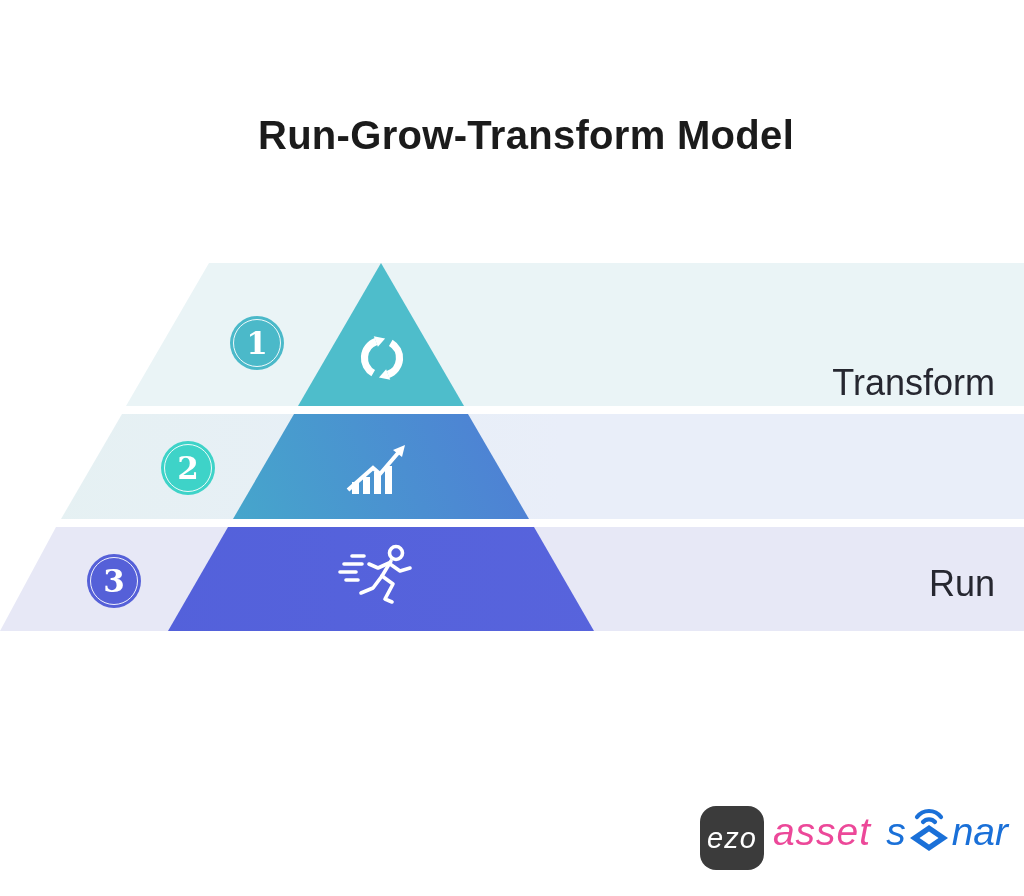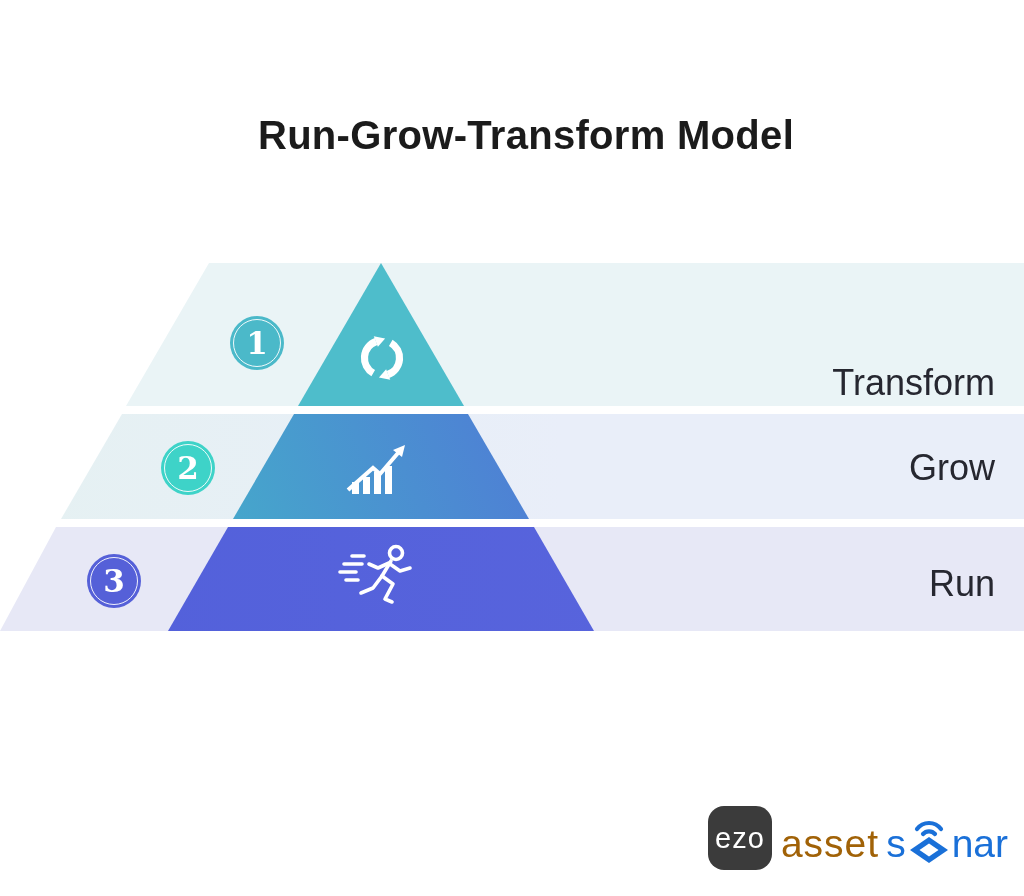--- a/index.html
+++ b/index.html
@@ -45,26 +45,26 @@
        font-size:36px;color:#262730;}
   .lvl1{top:319px;margin-top:40px;} .lvl2{top:444px;} .lvl3{top:560px;margin-left:42px;}
 
   
   .icon{position:absolute;}
   .icon-refresh{left:349px;top:325px;}
   .icon-growth{left:346px;top:438px;}
   .icon-runner{left:338px;top:542px;}
 
   
-  .logo{position:absolute;top:806px;right:16px;display:flex;align-items:flex-end;gap:9px;}
+  .logo{position:absolute;top:806px;right:16px;display:flex;align-items:flex-start;gap:9px;font-style:italic;}
   .ezo-box{width:64px;height:64px;border-radius:16px;background:#3b3b3b;color:#fff;
            display:flex;align-items:center;justify-content:center;font-size:29px;
            letter-spacing:1px;}
   .logo-text{display:flex;align-items:center;font-size:39px;}
-  .asset-txt{color:#a16207;letter-spacing:1px;margin-right:7px;}
+  .asset-txt{color:#ec4899;letter-spacing:1px;margin-right:15px;}
   .blue-txt{color:#1a70d8;}
   .sonar-icon{margin:0 1px;display:block;}
 </style>
 </head>
 <body>
 
 <div class="canvas">
 
   <h1 class="title">Run-Grow-Transform Model</h1>
 
@@ -115,21 +115,20 @@
     <span>1</span>
   </div>
   <div class="badge badge2">
     <span>2</span>
   </div>
   <div class="badge badge3">
     <span>3</span>
   </div>
 
   <div class="lvl lvl1">Transform</div>
-  <div class="lvl lvl2">Grow</div>
   <div class="lvl lvl3">Run</div>
 
   <div class="logo">
     <div class="ezo-box">
       <span>ezo</span>
     </div>
     <div class="logo-text">
       <span class="asset-txt">asset</span>
       <span class="blue-txt">s</span>
       <svg class="sonar-icon" width="44" height="52" viewBox="0 0 44 52">

